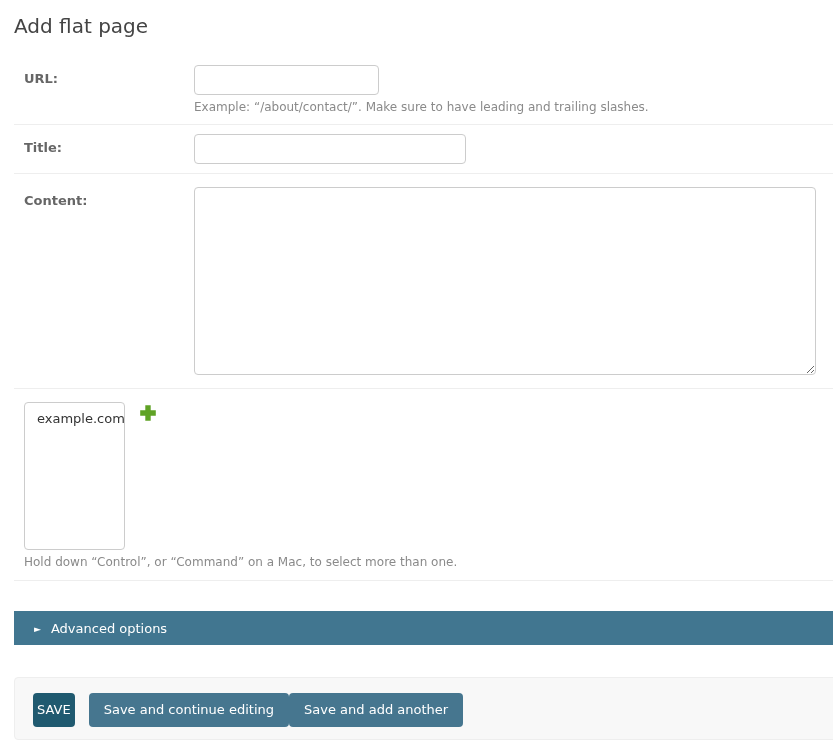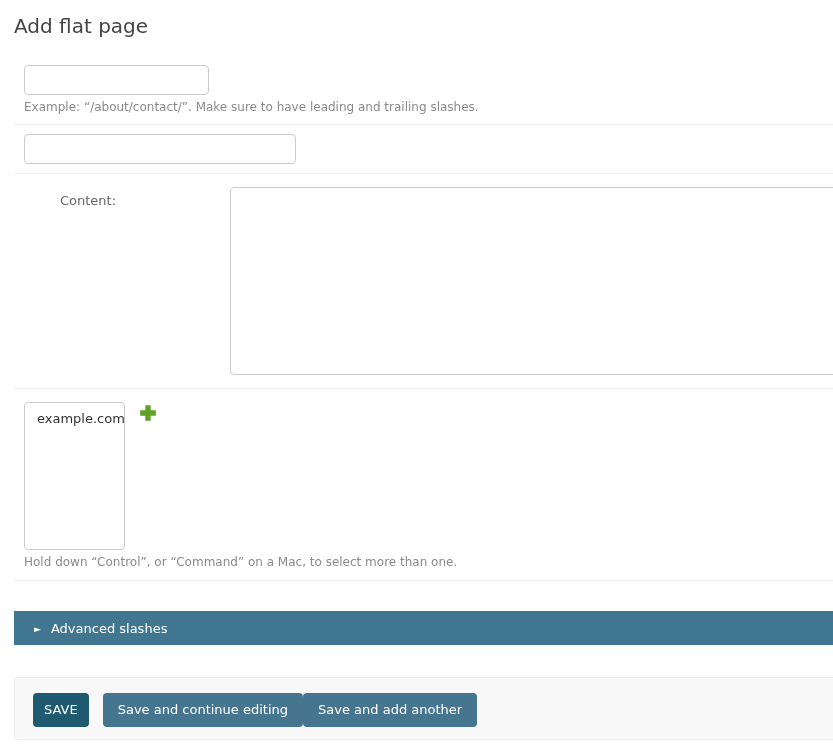--- a/index.html
+++ b/index.html
@@ -33,21 +33,21 @@
   }
   .form-row.content-row { padding: 13px 10px; }
   .form-row.sites-row   { padding: 13px 10px 10px 10px; }
   .field-label {
     flex: 0 0 170px;
     padding-top: 6px;
     color: #666;
     font-weight: bold;
     font-size: 13px;
   }
-  .field-label.not-required { font-weight: normal; margin-left: 36px; }
+  .field-label.not-required { font-weight: bold; }
   .field-col { flex: 1 1 auto; }
   input[type="text"] {
     display: block;
     height: 30px;
     padding: 5px 6px;
     border: 1px solid #ccc;
     border-radius: 4px;
     font-family: inherit;
     font-size: 13px;
     color: #333;
@@ -130,42 +130,44 @@
     color: #fff;
     font-family: inherit;
     font-size: 13px;
     line-height: 14px;
     padding: 10px 15px;
     background: #46768f;
     cursor: pointer;
   }
   .btn.default {
     background: #205a70;
-    padding: 10px 11px;
+    padding: 10px 4px;
     margin-right: 14px;
   }
   .btn.secondary { margin-right: 12px; }
 </style>
 </head>
 <body>
 
 <div id="container">
 
   <h1 class="page-title">Add flat page</h1>
 
   <form>
 
     <div class="form-row">
+      <label class="field-label">URL:</label>
       <div class="field-col">
         <input type="text" class="url-input" value="" style="">
         <div class="help-text">Example: “/about/contact/”. Make sure to have leading and trailing slashes.</div>
       </div>
     </div>
 
     <div class="form-row">
+      <label class="field-label">Title:</label>
       <div class="field-col">
         <input type="text" class="title-input" value="" style="">
       </div>
     </div>
 
     <div class="form-row content-row">
       <label class="field-label not-required">Content:</label>
       <div class="field-col">
         <textarea class="content-input" style=""></textarea>
       </div>
@@ -182,21 +184,21 @@
               <path d="M6.3 1.2 h5.4 v5.1 h5.1 v5.4 h-5.1 v5.1 h-5.4 v-5.1 h-5.1 v-5.4 h5.1 z" fill="#5fa225"></path>
             </svg>
           </span>
         </div>
         <div class="help-text">Hold down “Control”, or “Command” on a Mac, to select more than one.</div>
       </div>
     </div>
 
     <div class="collapse-bar">
       <span class="collapse-arrow">►</span>
-      <span class="collapse-label">Advanced slashes</span>
+      <span class="collapse-label">Advanced options</span>
     </div>
 
     <div class="submit-row">
       <button type="button" class="btn default">SAVE</button>
       <button type="button" class="btn">Save and continue editing</button>
       <button type="button" class="btn secondary">Save and add another</button>
     </div>
 
   </form>
 </div>

